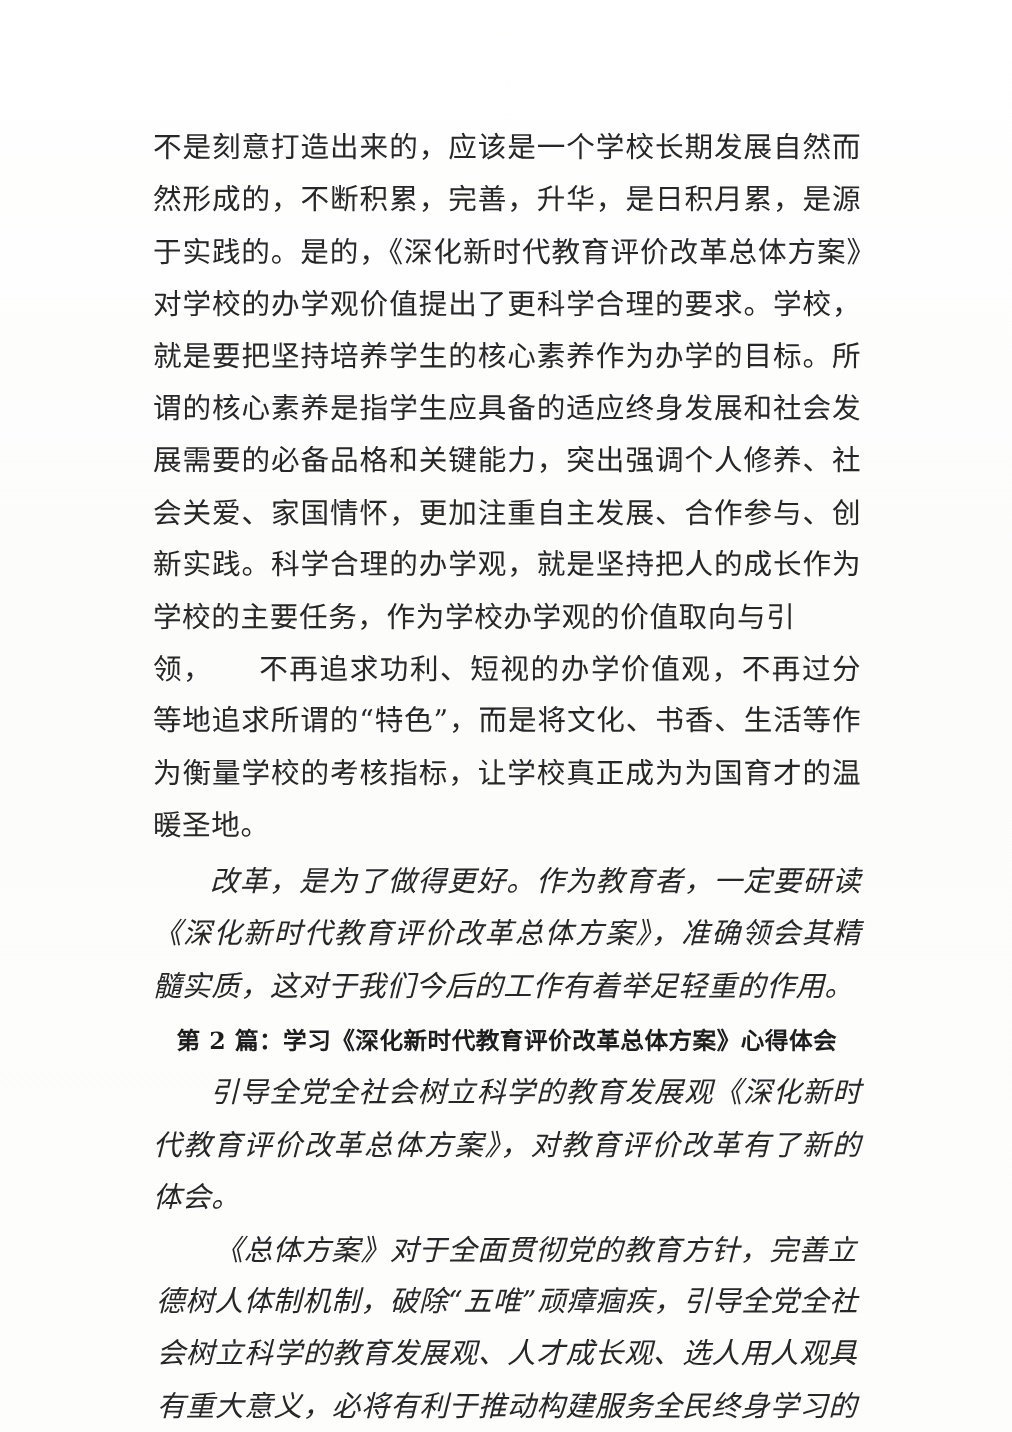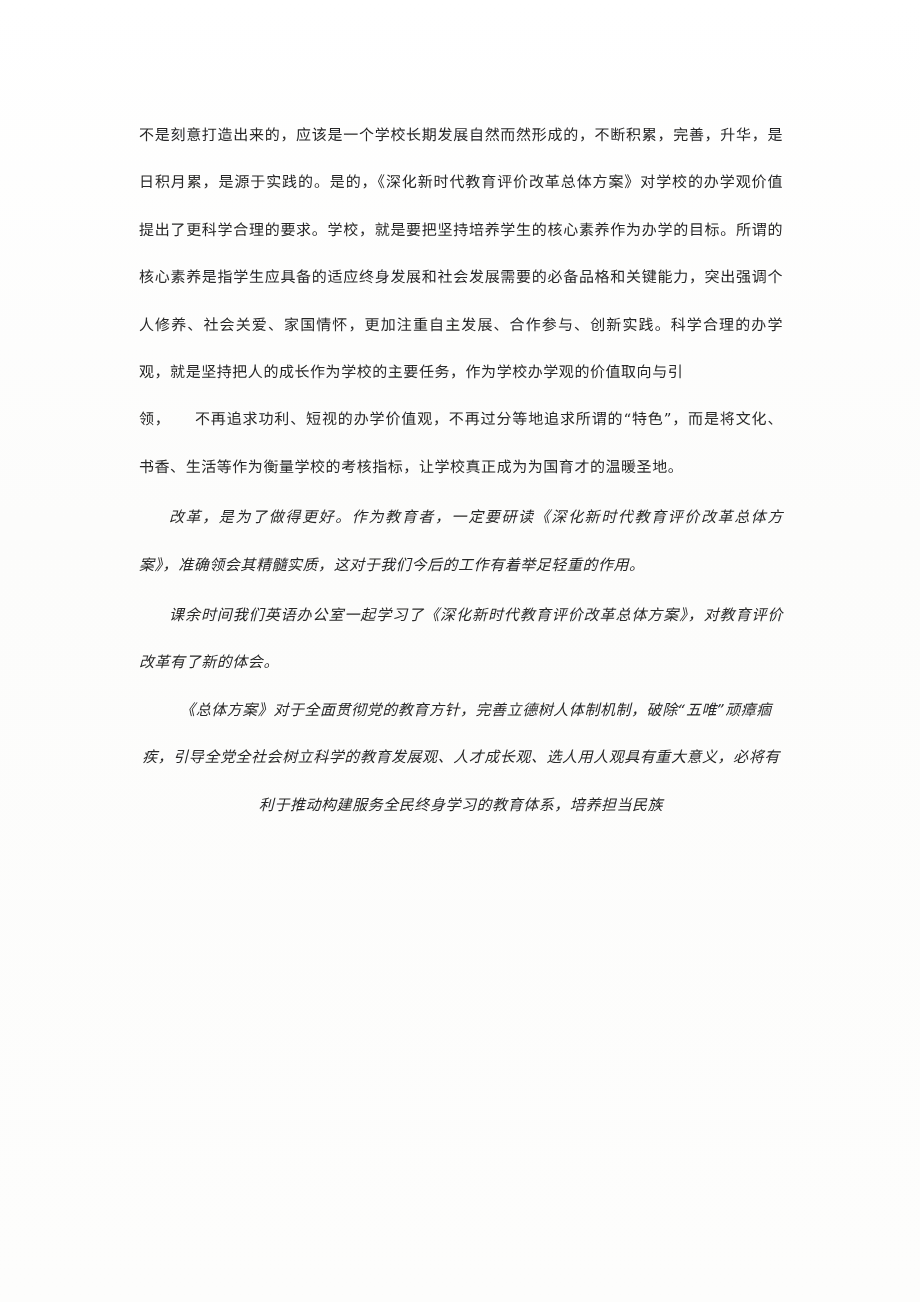--- a/index.html
+++ b/index.html
@@ -35,21 +35,21 @@
 
   .text-block {
     position: absolute;
     left: 139px;
     top: 112px;
     width: 644px;
   }
 
   .para {
     margin: 0;
-    font-size: 15px;
+    font-size: 26px;
     line-height: 47.4px;
     color: #272727;
     text-align: justify;
     text-justify: inter-character;
     letter-spacing: 0.55px;
     font-weight: 400;
     font-family: "DejaVu Serif", "Liberation Serif", serif;
     white-space: pre-wrap;
     word-break: break-all;
   }
@@ -88,20 +88,21 @@
     <p class="para">不是刻意打造出来的，应该是一个学校长期发展自然而然形成的，不断积累，完善，升华，是日积月累，是源于实践的。是的，《深化新时代教育评价改革总体方案》对学校的办学观价值提出了更科学合理的要求。学校，就是要把坚持培养学生的核心素养作为办学的目标。所谓的核心素养是指学生应具备的适应终身发展和社会发展需要的必备品格和关键能力，突出强调个人修养、社会关爱、家国情怀，更加注重自主发展、合作参与、创新实践。科学合理的办学观，就是坚持把人的成长作为学校的主要任务，作为学校办学观的价值取向与引</p>
 
     <p class="para">领，　　不再追求功利、短视的办学价值观，不再过分等地追求所谓的“特色”，而是将文化、书香、生活等作为衡量学校的考核指标，让学校真正成为为国育才的温暖圣地。</p>
 
     <div class="spacer-sm"></div>
 
     <p class="para indent">改革，是为了做得更好。作为教育者，一定要研读《深化新时代教育评价改革总体方案》，准确领会其精髓实质，这对于我们今后的工作有着举足轻重的作用。</p>
 
     <div class="spacer-sm"></div>
 
+    <h2 class="heading">第 2 篇：学习《深化新时代教育评价改革总体方案》心得体会</h2>
 
-    <p class="para indent">课余时间我们英语办公室一起学习了《深化新时代教育评价改革总体方案》，对教育评价改革有了新的体会。</p>
+    <p class="para indent">引导全党全社会树立科学的教育发展观《深化新时代教育评价改革总体方案》，对教育评价改革有了新的体会。</p>
 
     <p class="para indent last-loose">《总体方案》对于全面贯彻党的教育方针，完善立德树人体制机制，破除“五唯”顽瘴痼疾，引导全党全社会树立科学的教育发展观、人才成长观、选人用人观具有重大意义，必将有利于推动构建服务全民终身学习的教育体系，培养担当民族</p>
 
   </div>
 
 </div>
 
 </body></html>

